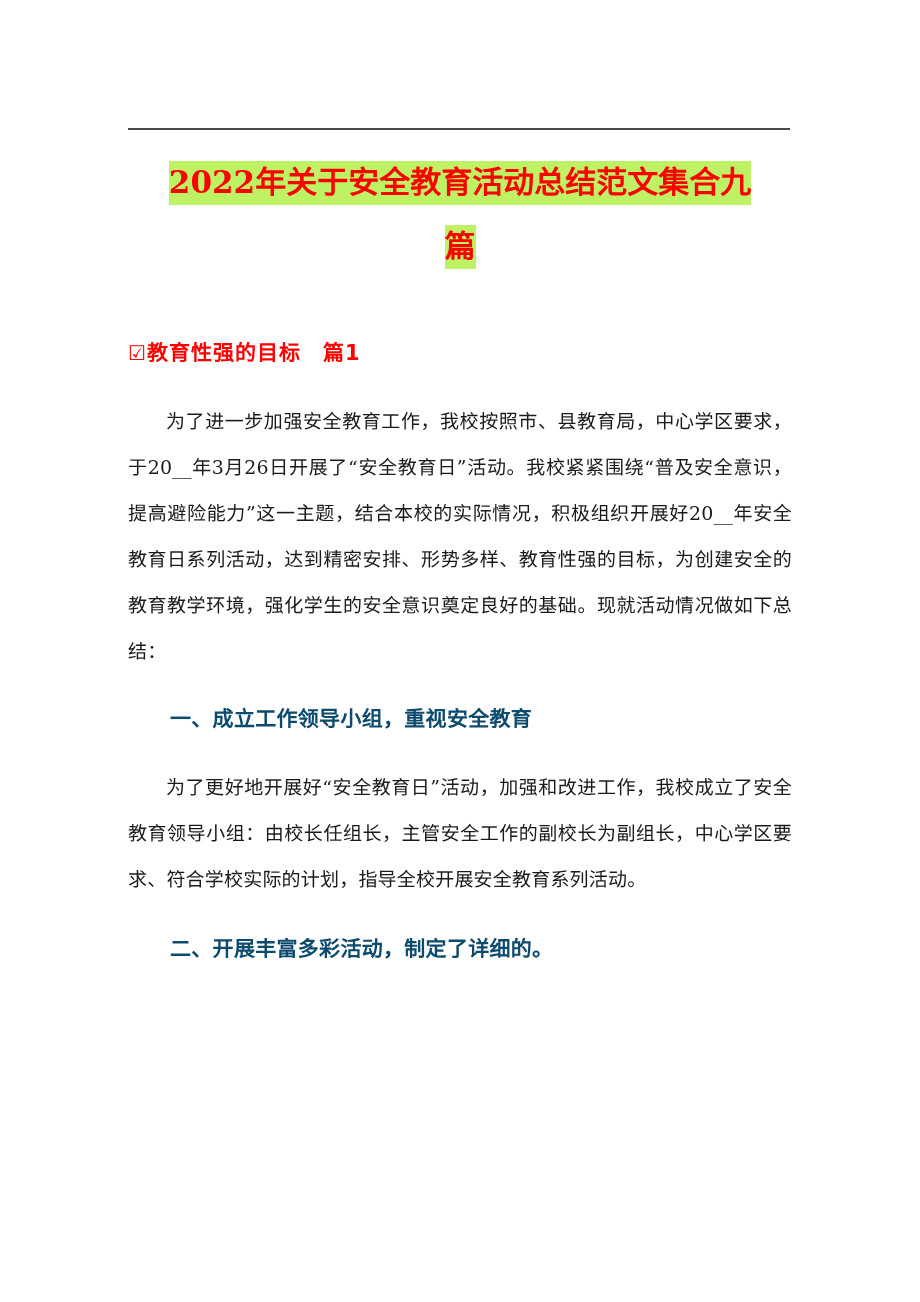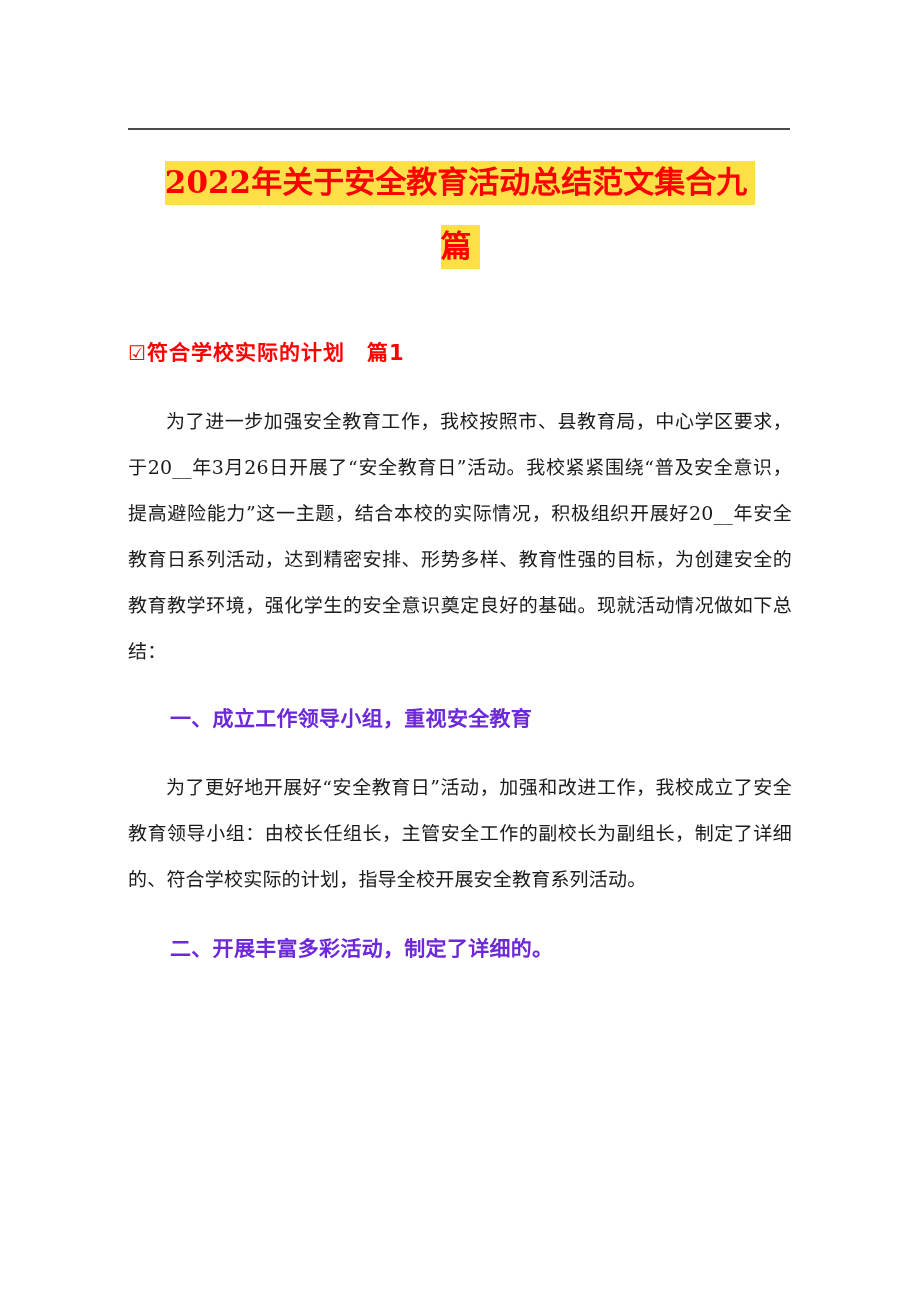--- a/index.html
+++ b/index.html
@@ -53,22 +53,22 @@
     font-family: "DejaVu Serif", "Liberation Serif", serif;
     font-size: 31px;
     font-weight: bold;
     line-height: 64px;
     color: #ff0000;
     text-align: center;
     letter-spacing: 0px;
     word-break: break-all;
   }
   .doc-title .hl {
-    background-color: #fde047;
-    padding: 3px 8px 5px 0;
+    background-color: #bef264;
+    padding: 3px 0 5px 0;
     box-decoration-break: clone;
     -webkit-box-decoration-break: clone;
   }
 
   
   .sub-title {
     margin: 0;
     padding: 0;
     position: absolute;
     left: 128px;
@@ -109,50 +109,50 @@
     letter-spacing: 0.2px;
   }
 
   p.heading {
     margin: 0;
     padding: 0;
     font-family: "DejaVu Sans", "Liberation Sans", sans-serif;
     font-size: 21px;
     font-weight: bold;
     line-height: 46px;
-    color: #6d28d9;
+    color: #0c4a6e;
     text-indent: 2em;
     text-align: left;
     letter-spacing: 0.3px;
   }
 
   .gap-sm { height: 22px; }
   .gap-md { height: 24px; }
 </style>
 </head>
 <body>
 
 <div class="page">
 
   <hr class="top-rule">
 
   <div class="content">
     <h1 class="doc-title"><span class="hl">2022年关于安全教育活动总结范文集合九</span><br><span class="hl">篇</span></h1>
   </div>
 
-  <p class="sub-title"><span class="cb">☑</span><span>符合学校实际的计划　篇1</span></p>
+  <p class="sub-title"><span class="cb">☑</span><span>教育性强的目标　篇1</span></p>
 
   <div class="body-area">
 
     <p class="para">为了进一步加强安全教育工作，我校按照市、县教育局，中心学区要求，于20__年3月26日开展了“安全教育日”活动。我校紧紧围绕“普及安全意识，提高避险能力”这一主题，结合本校的实际情况，积极组织开展好20__年安全教育日系列活动，达到精密安排、形势多样、教育性强的目标，为创建安全的教育教学环境，强化学生的安全意识奠定良好的基础。现就活动情况做如下总结：</p>
     <div class="gap-sm"></div>
 
     <p class="heading">一、成立工作领导小组，重视安全教育</p>
     <div class="gap-sm"></div>
 
-    <p class="para">为了更好地开展好“安全教育日”活动，加强和改进工作，我校成立了安全教育领导小组：由校长任组长，主管安全工作的副校长为副组长，制定了详细的、符合学校实际的计划，指导全校开展安全教育系列活动。</p>
+    <p class="para">为了更好地开展好“安全教育日”活动，加强和改进工作，我校成立了安全教育领导小组：由校长任组长，主管安全工作的副校长为副组长，中心学区要求、符合学校实际的计划，指导全校开展安全教育系列活动。</p>
     <div class="gap-md"></div>
 
     <p class="heading">二、开展丰富多彩活动，制定了详细的。</p>
 
   </div>
 
 </div>
 
 </body></html>

